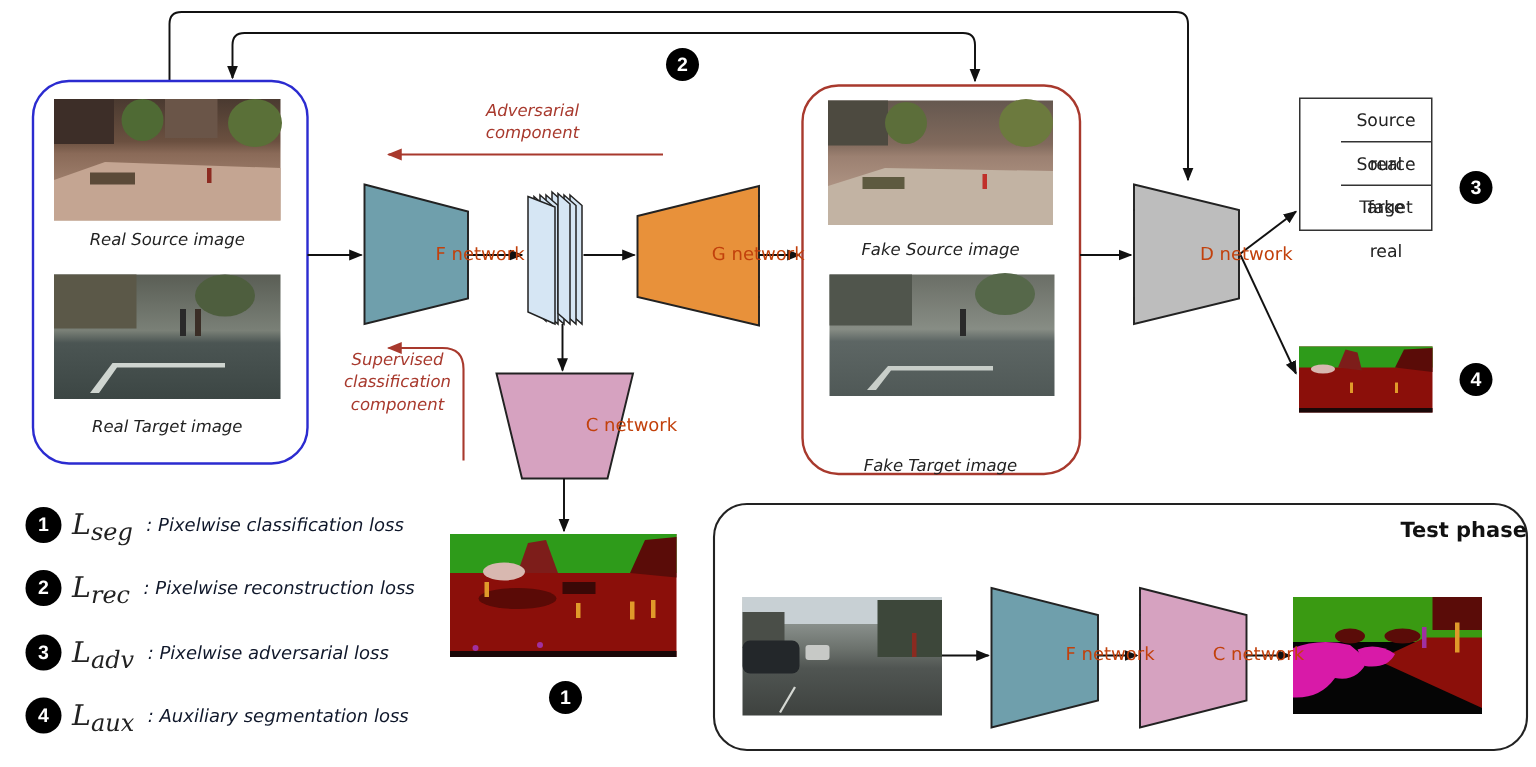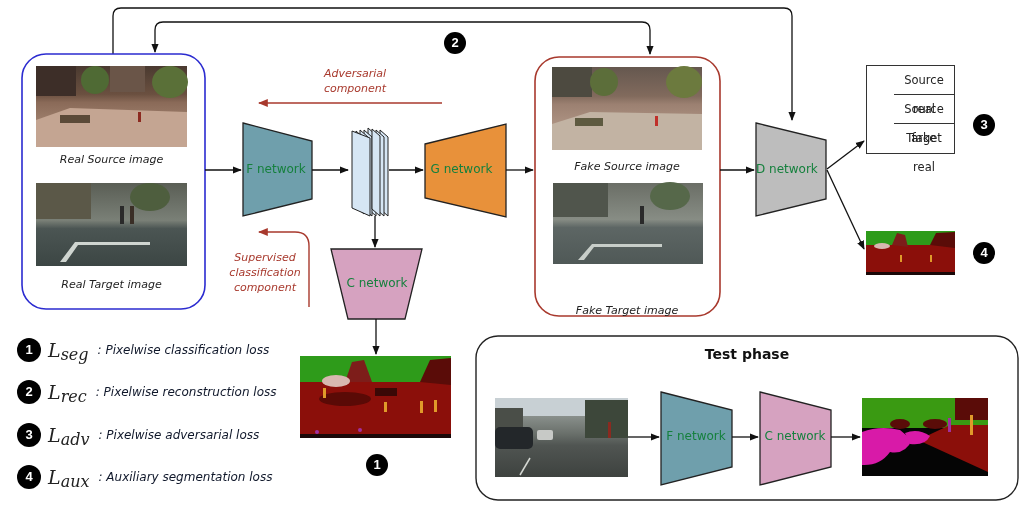--- a/index.html
+++ b/index.html
@@ -2,30 +2,30 @@
 <html><head>
 <meta charset="utf-8">
 <style>
   html,body{margin:0;padding:0;background:#ffffff;}
   body{width:1024px;height:511px;position:relative;overflow:hidden;font-family:"DejaVu Sans","Liberation Sans",sans-serif;}
   #stage{position:absolute;left:0;top:0;width:1024px;height:511px;}
   .lbl{position:absolute;font-family:"DejaVu Sans",sans-serif;color:#222;white-space:nowrap;}
   .cap{font-style:italic;font-size:11px;color:#222;text-align:center;}
   .red{color:#a8392d;font-style:italic;font-size:11px;text-align:center;line-height:15px;}
   .badge{position:absolute;width:22px;height:22px;border-radius:50%;background:#000;color:#fff;font-weight:bold;font-size:13px;text-align:center;line-height:22px;font-family:"Liberation Sans",sans-serif;}
-  .netlbl{font-size:12px;color:#15803d;}
+  .netlbl{font-size:12px;color:#c2410c;padding-left:44px;}
   .tbl{position:absolute;left:866px;top:65px;width:89px;border:1.5px solid #333;box-sizing:border-box;padding-left:27px;}
   .tbl div{height:29px;line-height:29px;text-align:center;font-size:11.5px;color:#222;border-bottom:1.2px solid #333;box-sizing:border-box;}
   .tbl div:last-child{border-bottom:none;}
   .legend-row{position:absolute;left:17px;height:24px;display:flex;align-items:center;}
   .legend-row .b{position:relative;width:24px;height:24px;border-radius:50%;background:#000;color:#fff;font-weight:bold;font-size:13px;text-align:center;line-height:24px;font-family:"Liberation Sans",sans-serif;}
   .legend-row .L{font-family:"DejaVu Serif",serif;font-style:italic;font-size:19px;margin-left:7px;color:#222;}
   .legend-row .sub{font-family:"DejaVu Serif",serif;font-style:italic;font-size:16px;position:relative;top:4px;color:#222;}
   .legend-row .desc{font-style:italic;font-size:12px;color:#0f172a;margin-left:9px;}
-  .testtitle{position:absolute;left:476px;top:346px;width:542px;text-align:center;font-weight:bold;font-size:14px;color:#111;}
+  .testtitle{position:absolute;left:476px;top:346px;width:542px;text-align:right;font-weight:bold;font-size:14px;color:#111;}
 </style>
 </head>
 <body>
 
 <div id="stage">
 <svg width="1024" height="511" viewBox="0 0 1024 511" xmlns="http://www.w3.org/2000/svg" style="position:absolute;left:0;top:0;">
   <defs>
     <marker id="ah" viewBox="0 0 10 10" refX="9" refY="5" markerWidth="7" markerHeight="7" orient="auto-start-reverse">
       <path d="M0,1 L10,5 L0,9 z" fill="#111"></path>
     </marker>
@@ -196,21 +196,21 @@
 
 <div class="lbl netlbl" style="left:245px;top:162px;width:62px;text-align:center;">F network</div>
 <div class="lbl netlbl" style="left:427px;top:162px;width:69px;text-align:center;">G network</div>
 <div class="lbl netlbl" style="left:336px;top:276px;width:82px;text-align:center;">C network</div>
 <div class="lbl netlbl" style="left:756px;top:162px;width:48px;text-align:center;">D network</div>
 
 <div class="lbl red" style="left:310px;top:66px;width:90px;">
   <div>Adversarial</div>
   <div>component</div>
 </div>
-<div class="lbl red" style="left:222px;top:250px;width:86px;text-align:center;">
+<div class="lbl red" style="left:222px;top:232px;width:86px;text-align:center;">
   <div>Supervised</div>
   <div>classification</div>
   <div>component</div>
 </div>
 
 <div class="badge" style="left:444px;top:32px;">2</div>
 <div class="badge" style="left:973px;top:114px;">3</div>
 <div class="badge" style="left:973px;top:242px;">4</div>
 <div class="badge" style="left:366px;top:454px;">1</div>
 

